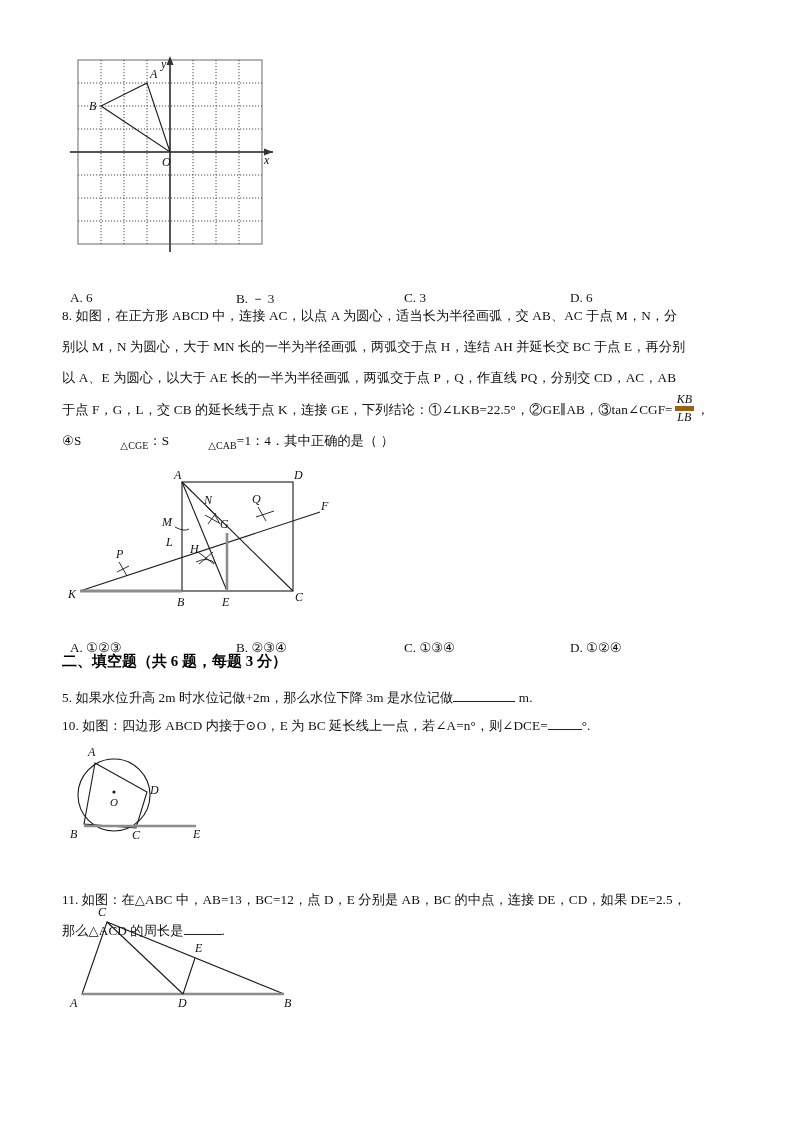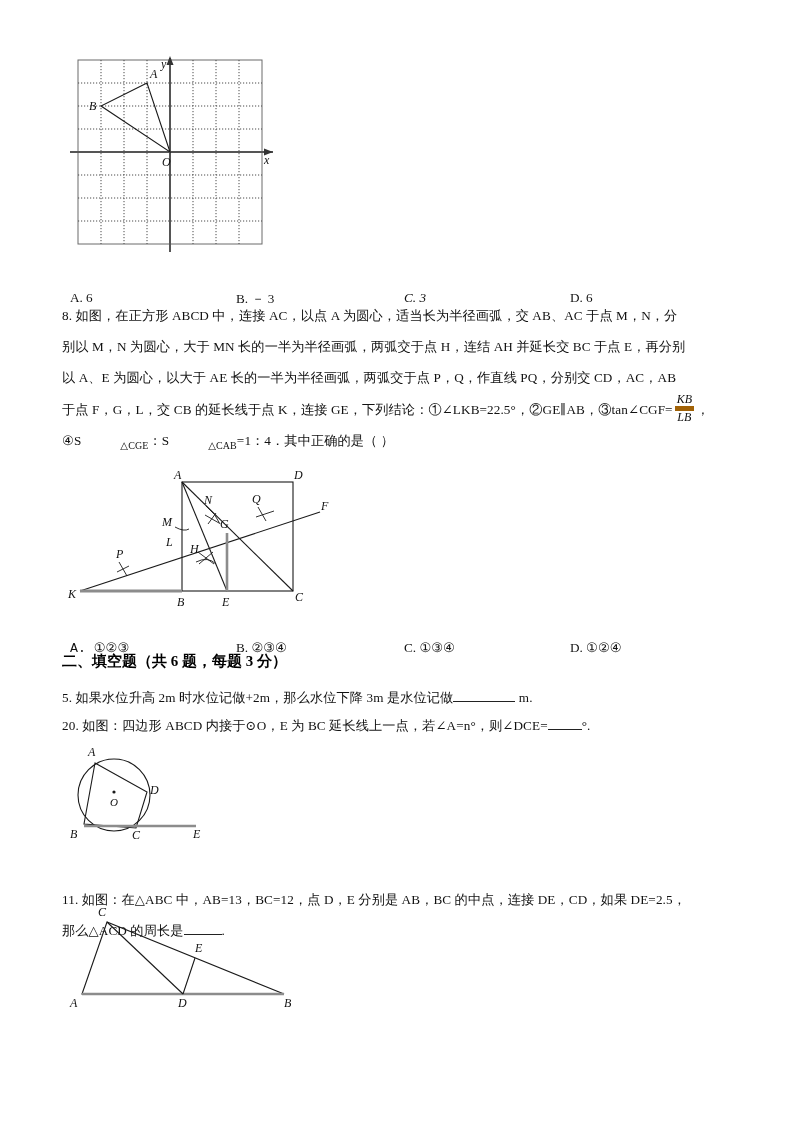--- a/index.html
+++ b/index.html
@@ -131,21 +131,21 @@
       <text class="lbl" x="19" y="58">B</text>
       <text class="lbl" x="92" y="114">O</text>
       <text class="lbl" x="194" y="112">x</text>
       <text class="lbl" x="91" y="16">y</text>
     </svg>
   </div>
 
   <div class="opt-row" style="left:0; top:270px; width:793px; height:20px;">
     <span class="opt" style="left:70px; top:0;">A. 6</span>
     <span class="opt" style="left:236px; top:0;">B.  － 3</span>
-    <span class="opt" style="left:404px; top:0;font-style:italic;">C. 3</span>
+    <span class="opt" style="left:404px; top:0;">C. 3</span>
     <span class="opt" style="left:570px; top:0;">D. 6</span>
   </div>
 
   <div class="qtext" style="left:62px; top:300px; width:680px;">
     <div class="qline">8. 如图，在正方形 ABCD 中，连接 AC，以点 A 为圆心，适当长为半径画弧，交 AB、AC 于点 M，N，分</div>
     <div class="qline">别以 M，N 为圆心，大于 MN 长的一半为半径画弧，两弧交于点 H，连结 AH 并延长交 BC 于点 E，再分别</div>
     <div class="qline">以 A、E 为圆心，以大于 AE 长的一半为半径画弧，两弧交于点 P，Q，作直线 PQ，分别交 CD，AC，AB</div>
     <div class="qline">
       <span>于点 F，G，L，交 CB 的延长线于点 K，连接 GE，下列结论：①∠LKB=22.5°，②GE∥AB，③tan∠CGF=</span><span class="frac"><span class="num">KB</span><span class="den">LB</span></span><span>，</span>
     </div>
@@ -204,34 +204,34 @@
       <text class="lbl" x="104" y="76">L</text>
       <text class="lbl" x="128" y="83">H</text>
       <text class="lbl" x="6" y="128">K</text>
       <text class="lbl" x="115" y="136">B</text>
       <text class="lbl" x="160" y="136">E</text>
       <text class="lbl" x="233" y="131">C</text>
     </svg>
   </div>
 
   <div class="opt-row" style="left:0; top:620px; width:793px; height:20px;">
-    <span class="opt" style="left:70px; top:0;font-family:Liberation Mono, monospace;">A. ①②③</span>
+    <span class="opt" style="left:70px; top:0;">A. ①②③</span>
     <span class="opt" style="left:236px; top:0;">B. ②③④</span>
     <span class="opt" style="left:404px; top:0;">C. ①③④</span>
     <span class="opt" style="left:570px; top:0;">D. ①②④</span>
   </div>
 
   <div class="section-head" style="left:62px; top:652px;font-family:Liberation Serif, serif;">二、填空题（共 6 题，每题 3 分）</div>
 
   <div class="qtext" style="left:62px; top:682px;">
     <span>5. 如果水位升高 2m 时水位记做+2m，那么水位下降 3m 是水位记做</span><span class="blank-ul" style="width:62px;"></span>&nbsp;<span>m.</span>
   </div>
 
   <div class="qtext" style="left:62px; top:710px;">
-    <span>20. 如图：四边形 ABCD 内接于⊙O，E 为 BC 延长线上一点，若∠A=n°，则∠DCE=</span><span class="blank-ul" style="width:34px;"></span><span>°.</span>
+    <span>10. 如图：四边形 ABCD 内接于⊙O，E 为 BC 延长线上一点，若∠A=n°，则∠DCE=</span><span class="blank-ul" style="width:34px;"></span><span>°.</span>
   </div>
 
   <div class="fig" style="left:62px; top:736px;">
     <svg width="200" height="110" viewBox="0 0 200 110">
 
       <circle cx="52" cy="59" r="36" fill="none" stroke="#1a1a1a" stroke-width="1.1"></circle>
 
       <circle cx="52" cy="56" r="1.6" fill="#1a1a1a"></circle>
       <text class="lbl-sm" x="48" y="70">O</text>
 

